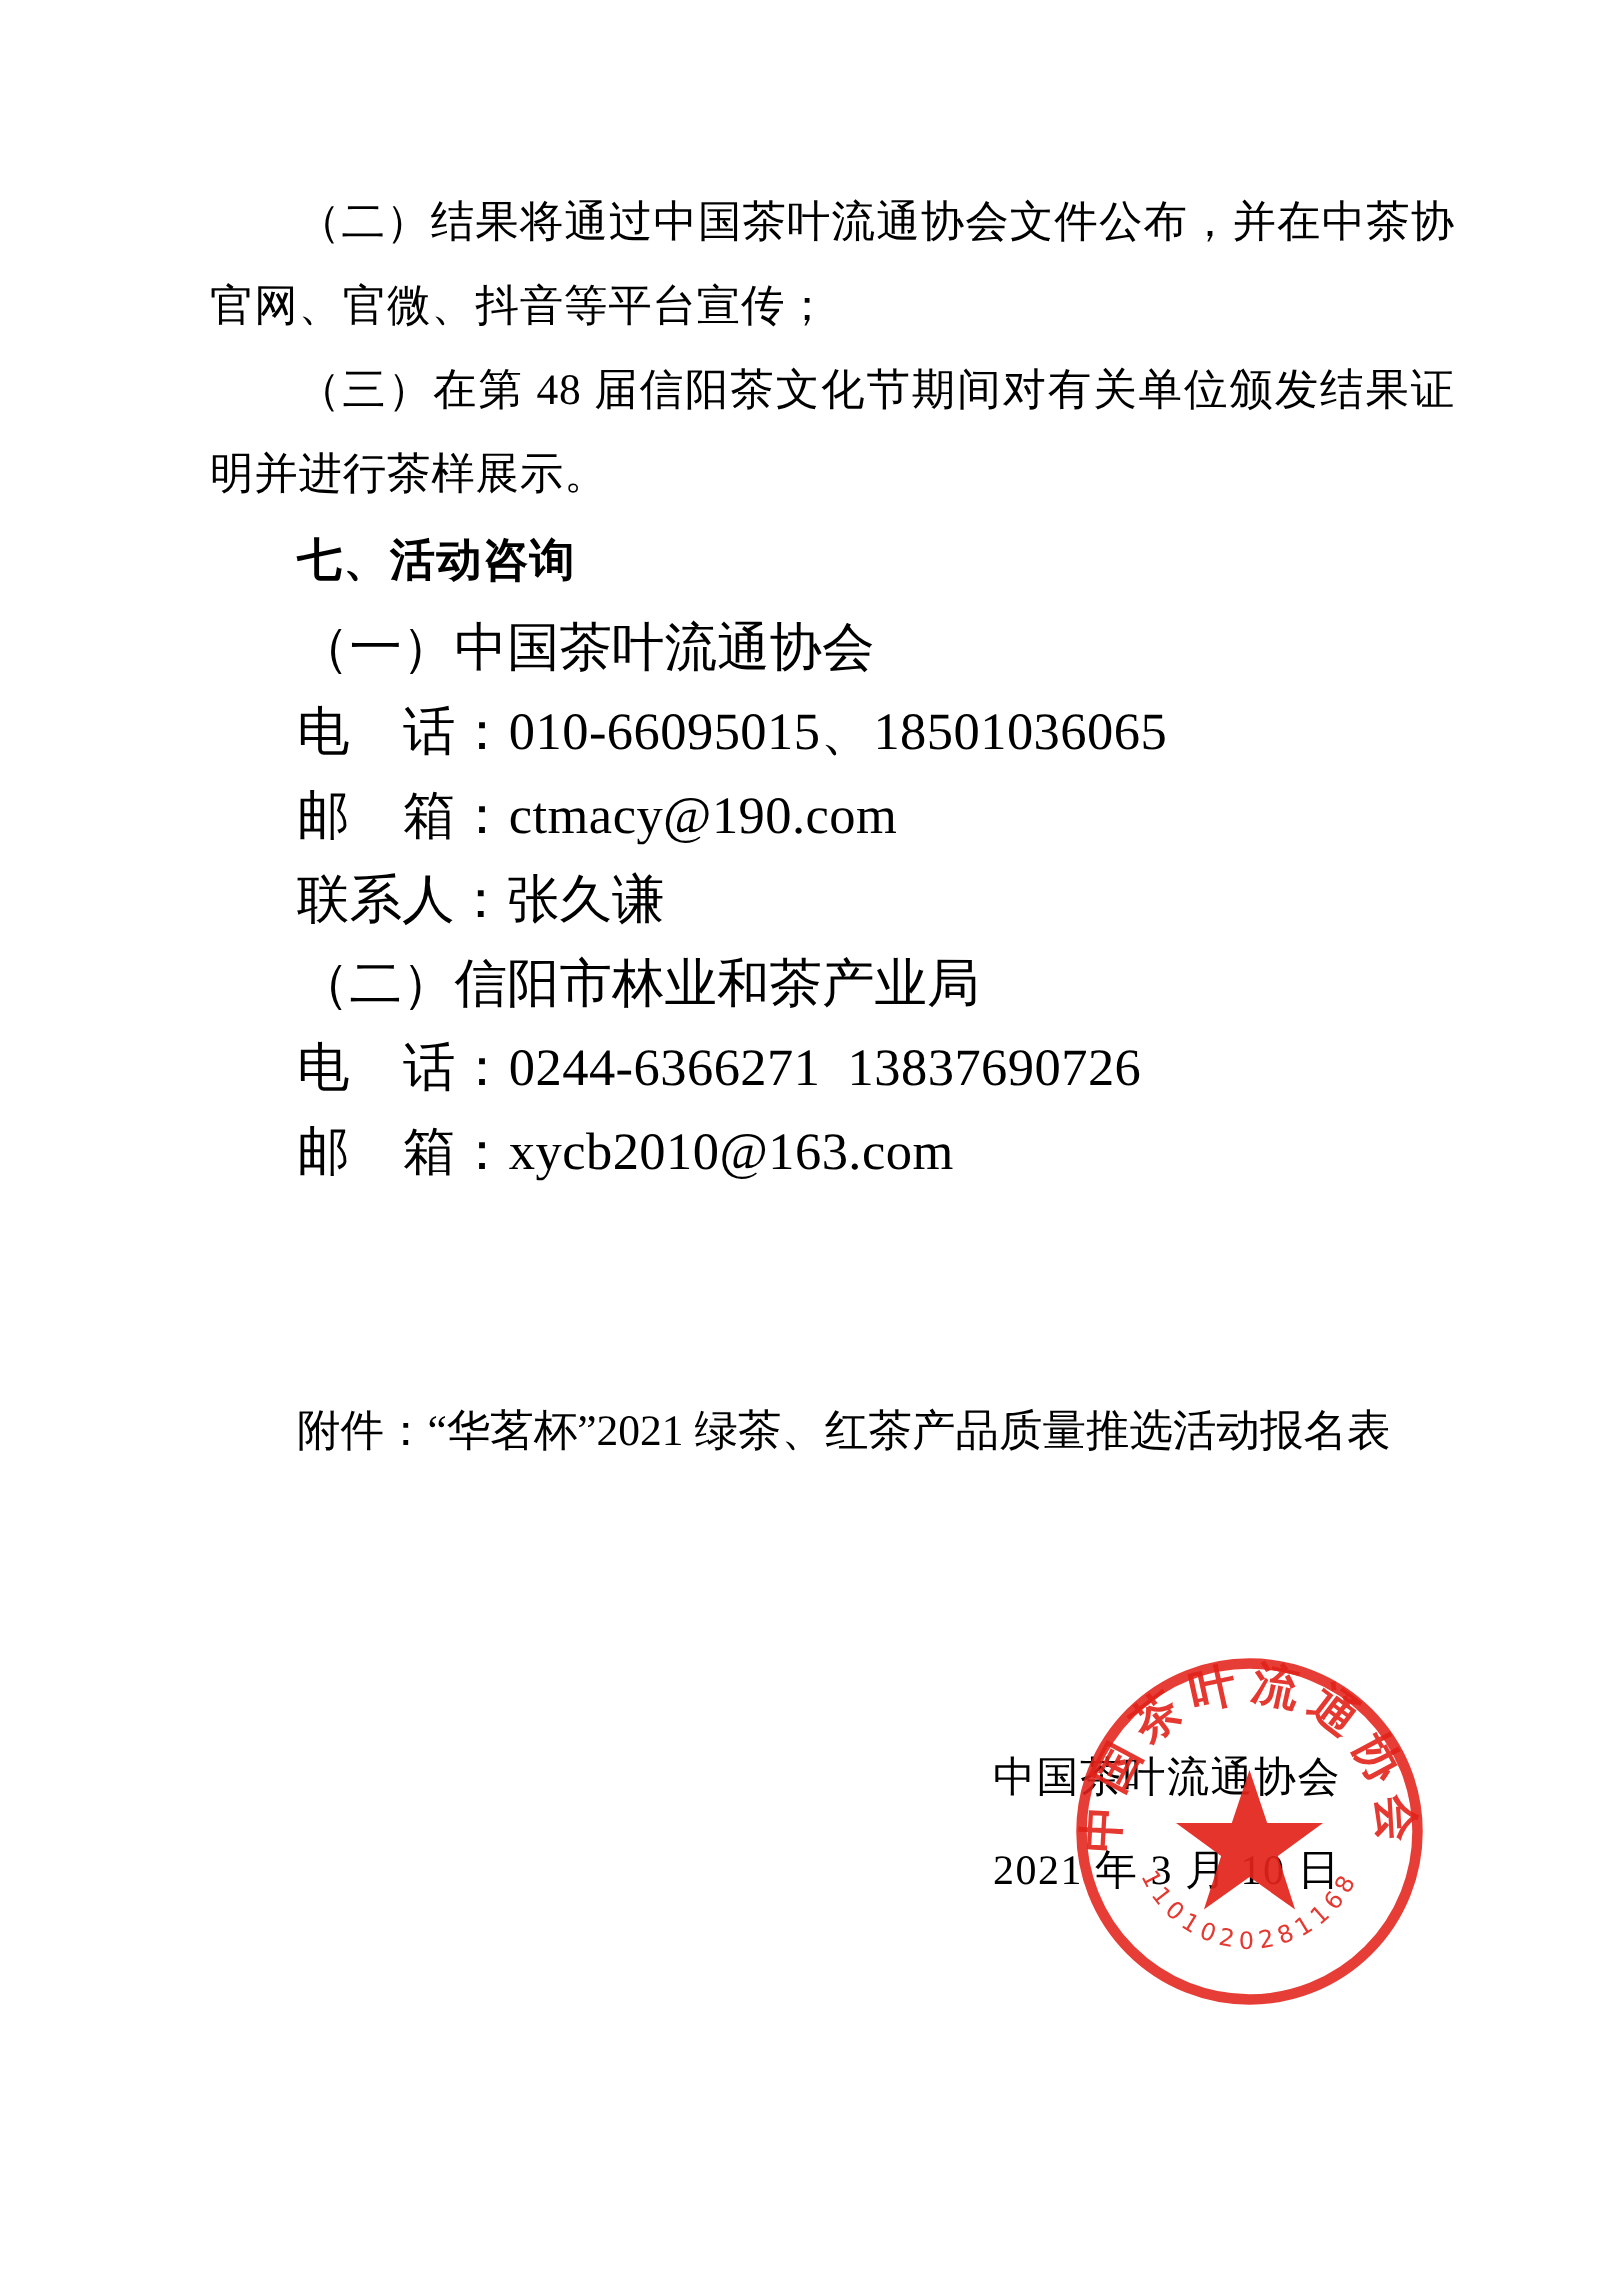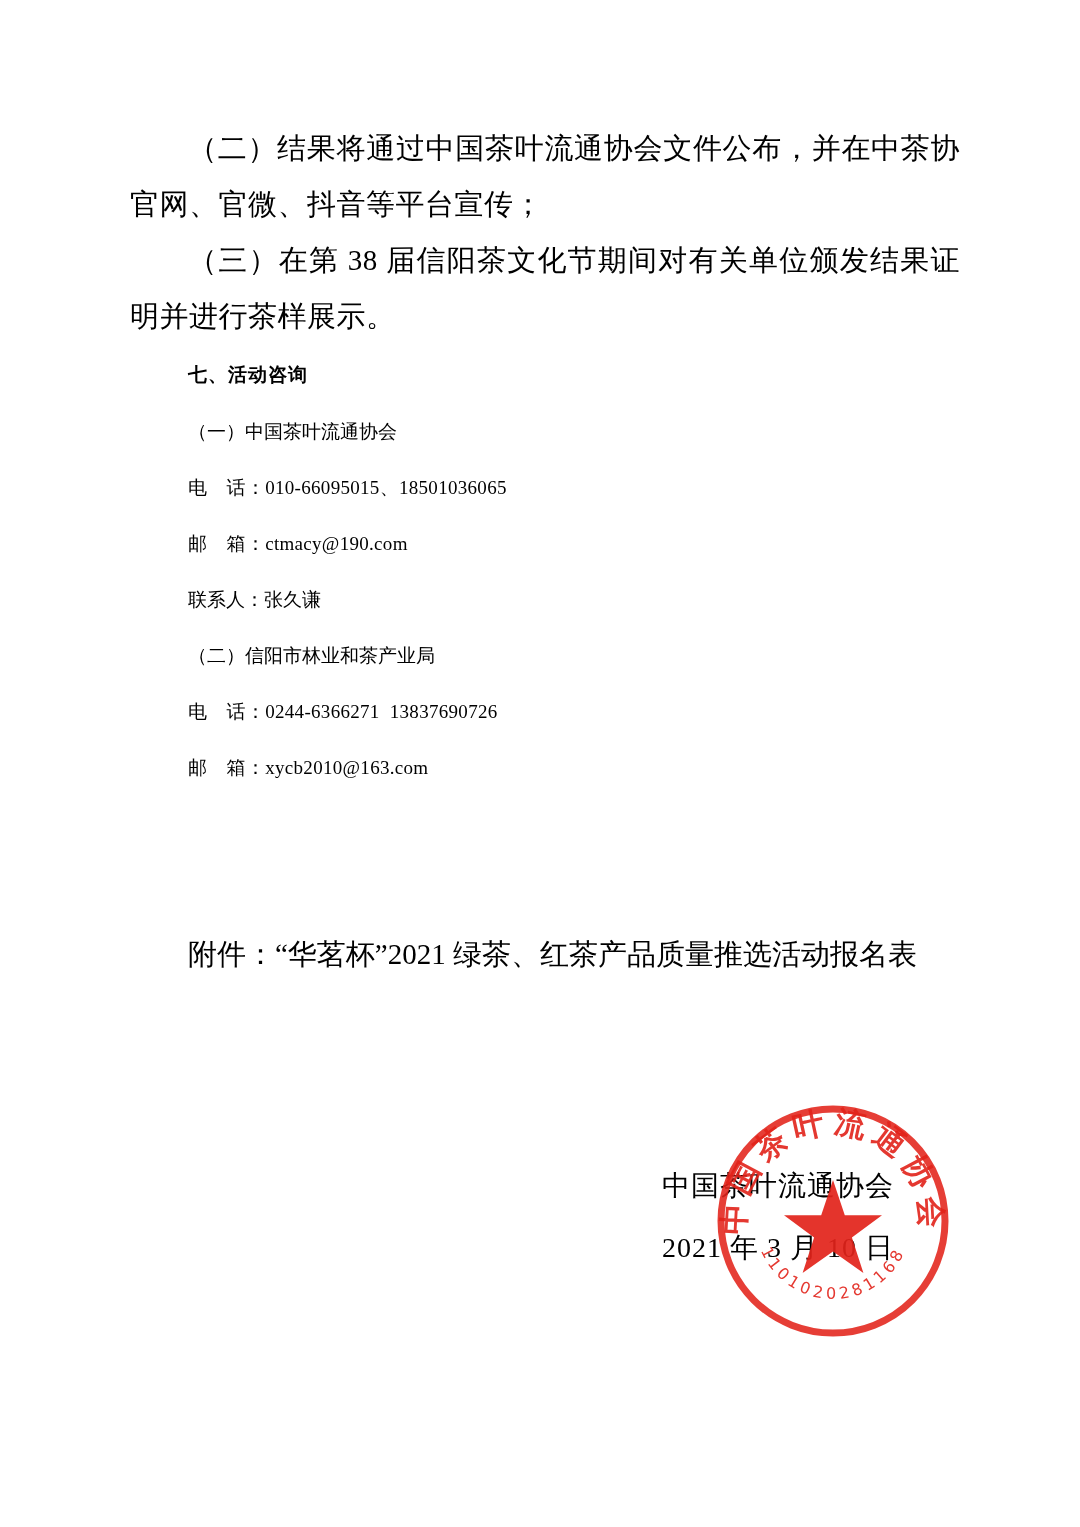--- a/index.html
+++ b/index.html
@@ -13,46 +13,46 @@
   }
   .page {
     position: relative;
     width: 1080px;
     height: 1527px;
     background: #ffffff;
     overflow: hidden;
   }
   .content {
     position: absolute;
-    left: 130px;
+    left: 140px;
     top: 120px;
     width: 830px;
   }
   .para {
     font-size: 29px;
     line-height: 56px;
     text-align: justify;
     letter-spacing: 0.5px;
     margin: 0;
     text-indent: 0;
   }
   .indent {
     text-indent: 58px;
   }
   .heading {
     font-family: "DejaVu Sans", "Liberation Sans", sans-serif;
     font-weight: bold;
-    font-size: 19px;
+    font-size: 30px;
     line-height: 60px;
     letter-spacing: 1px;
     text-indent: 58px;
     margin: 0;
   }
   .contact-line {
-    font-size: 19px;
+    font-size: 35px;
     line-height: 56px;
     text-indent: 58px;
     margin: 0;
     white-space: pre;
   }
   .latin {
     font-family: "Liberation Serif", "DejaVu Serif", serif;
     letter-spacing: 0.3px;
   }
   .attachment {
@@ -91,21 +91,21 @@
 </style>
 </head>
 <body>
 
 <div class="page">
 
   <div class="content">
 
     <p class="para indent">（二）结果将通过中国茶叶流通协会文件公布，并在中茶协官网、官微、抖音等平台宣传；</p>
 
-    <p class="para indent">（三）在第 38 届信阳茶文化节期间对有关单位颁发结果证明并进行茶样展示。</p>
+    <p class="para indent">（三）在第 48 届信阳茶文化节期间对有关单位颁发结果证明并进行茶样展示。</p>
 
     <h2 class="heading">七、活动咨询</h2>
 
     <p class="contact-line">（一）中国茶叶流通协会</p>
     <p class="contact-line latin">电　话：010-66095015、18501036065</p>
     <p class="contact-line latin">邮　箱：ctmacy@190.com</p>
 
     <p class="contact-line">联系人：张久谦</p>
     <p class="contact-line">（二）信阳市林业和茶产业局</p>
     <p class="contact-line latin">电　话：0244-6366271  13837690726</p>

